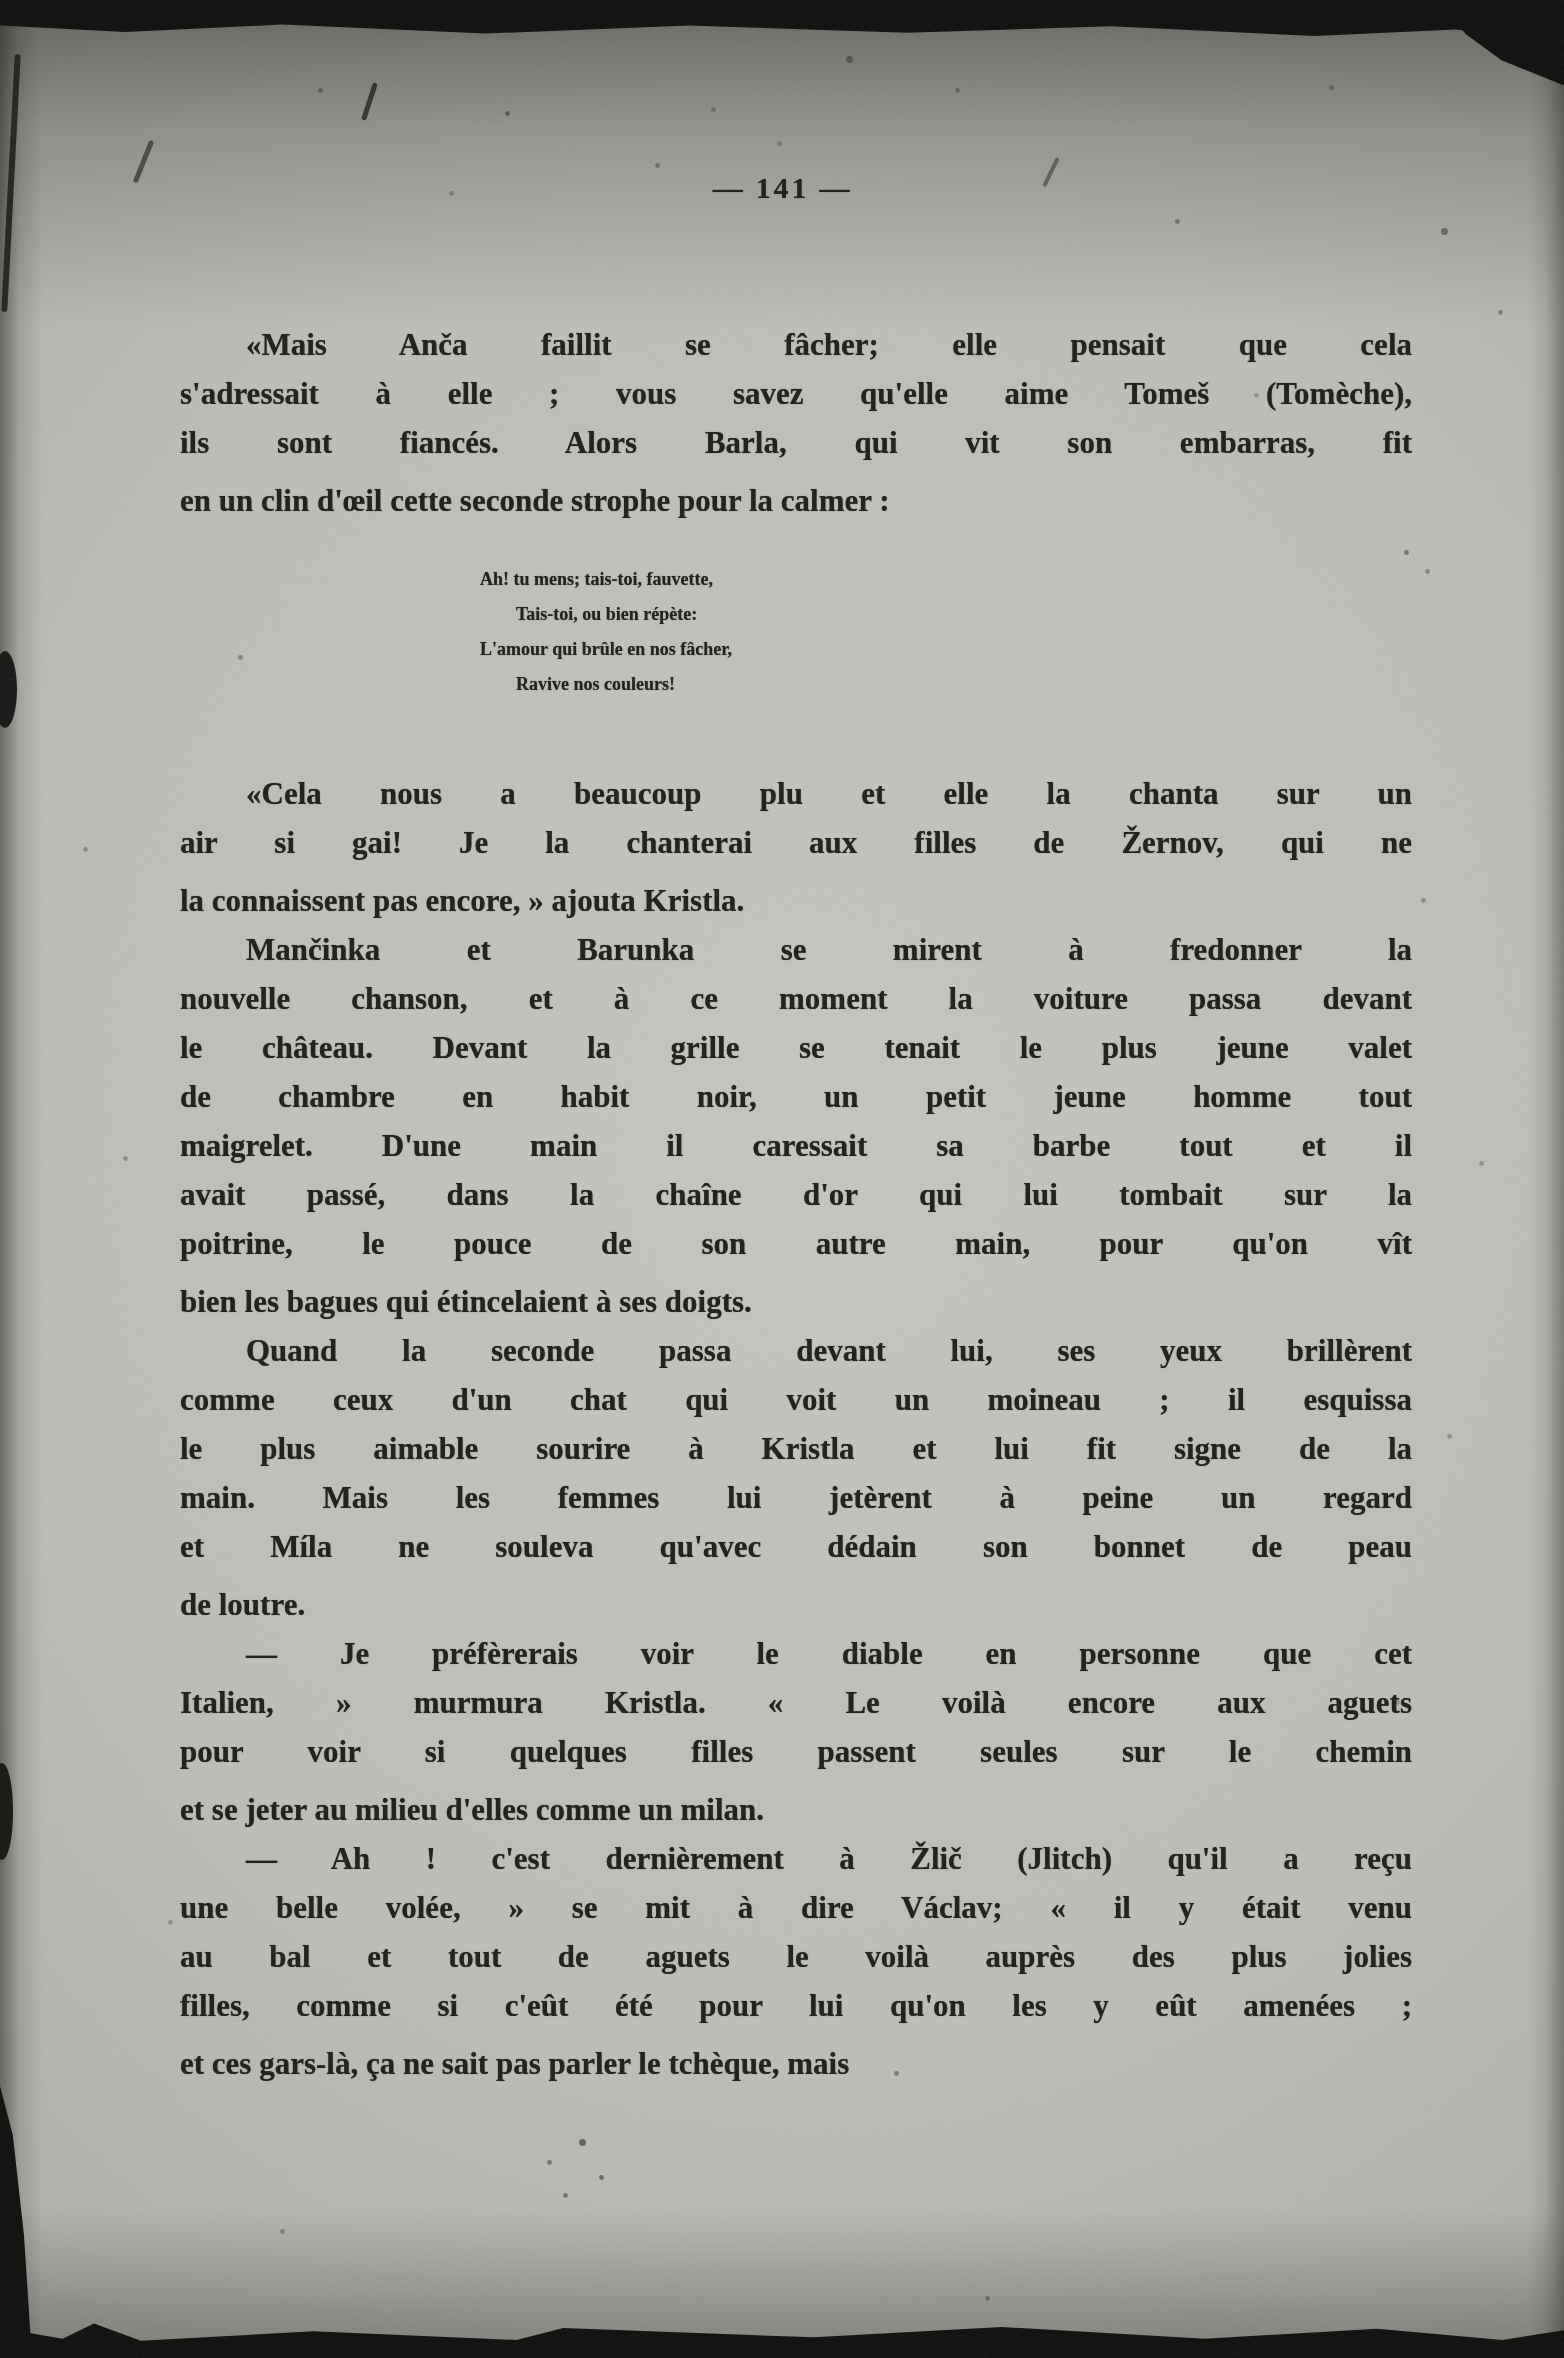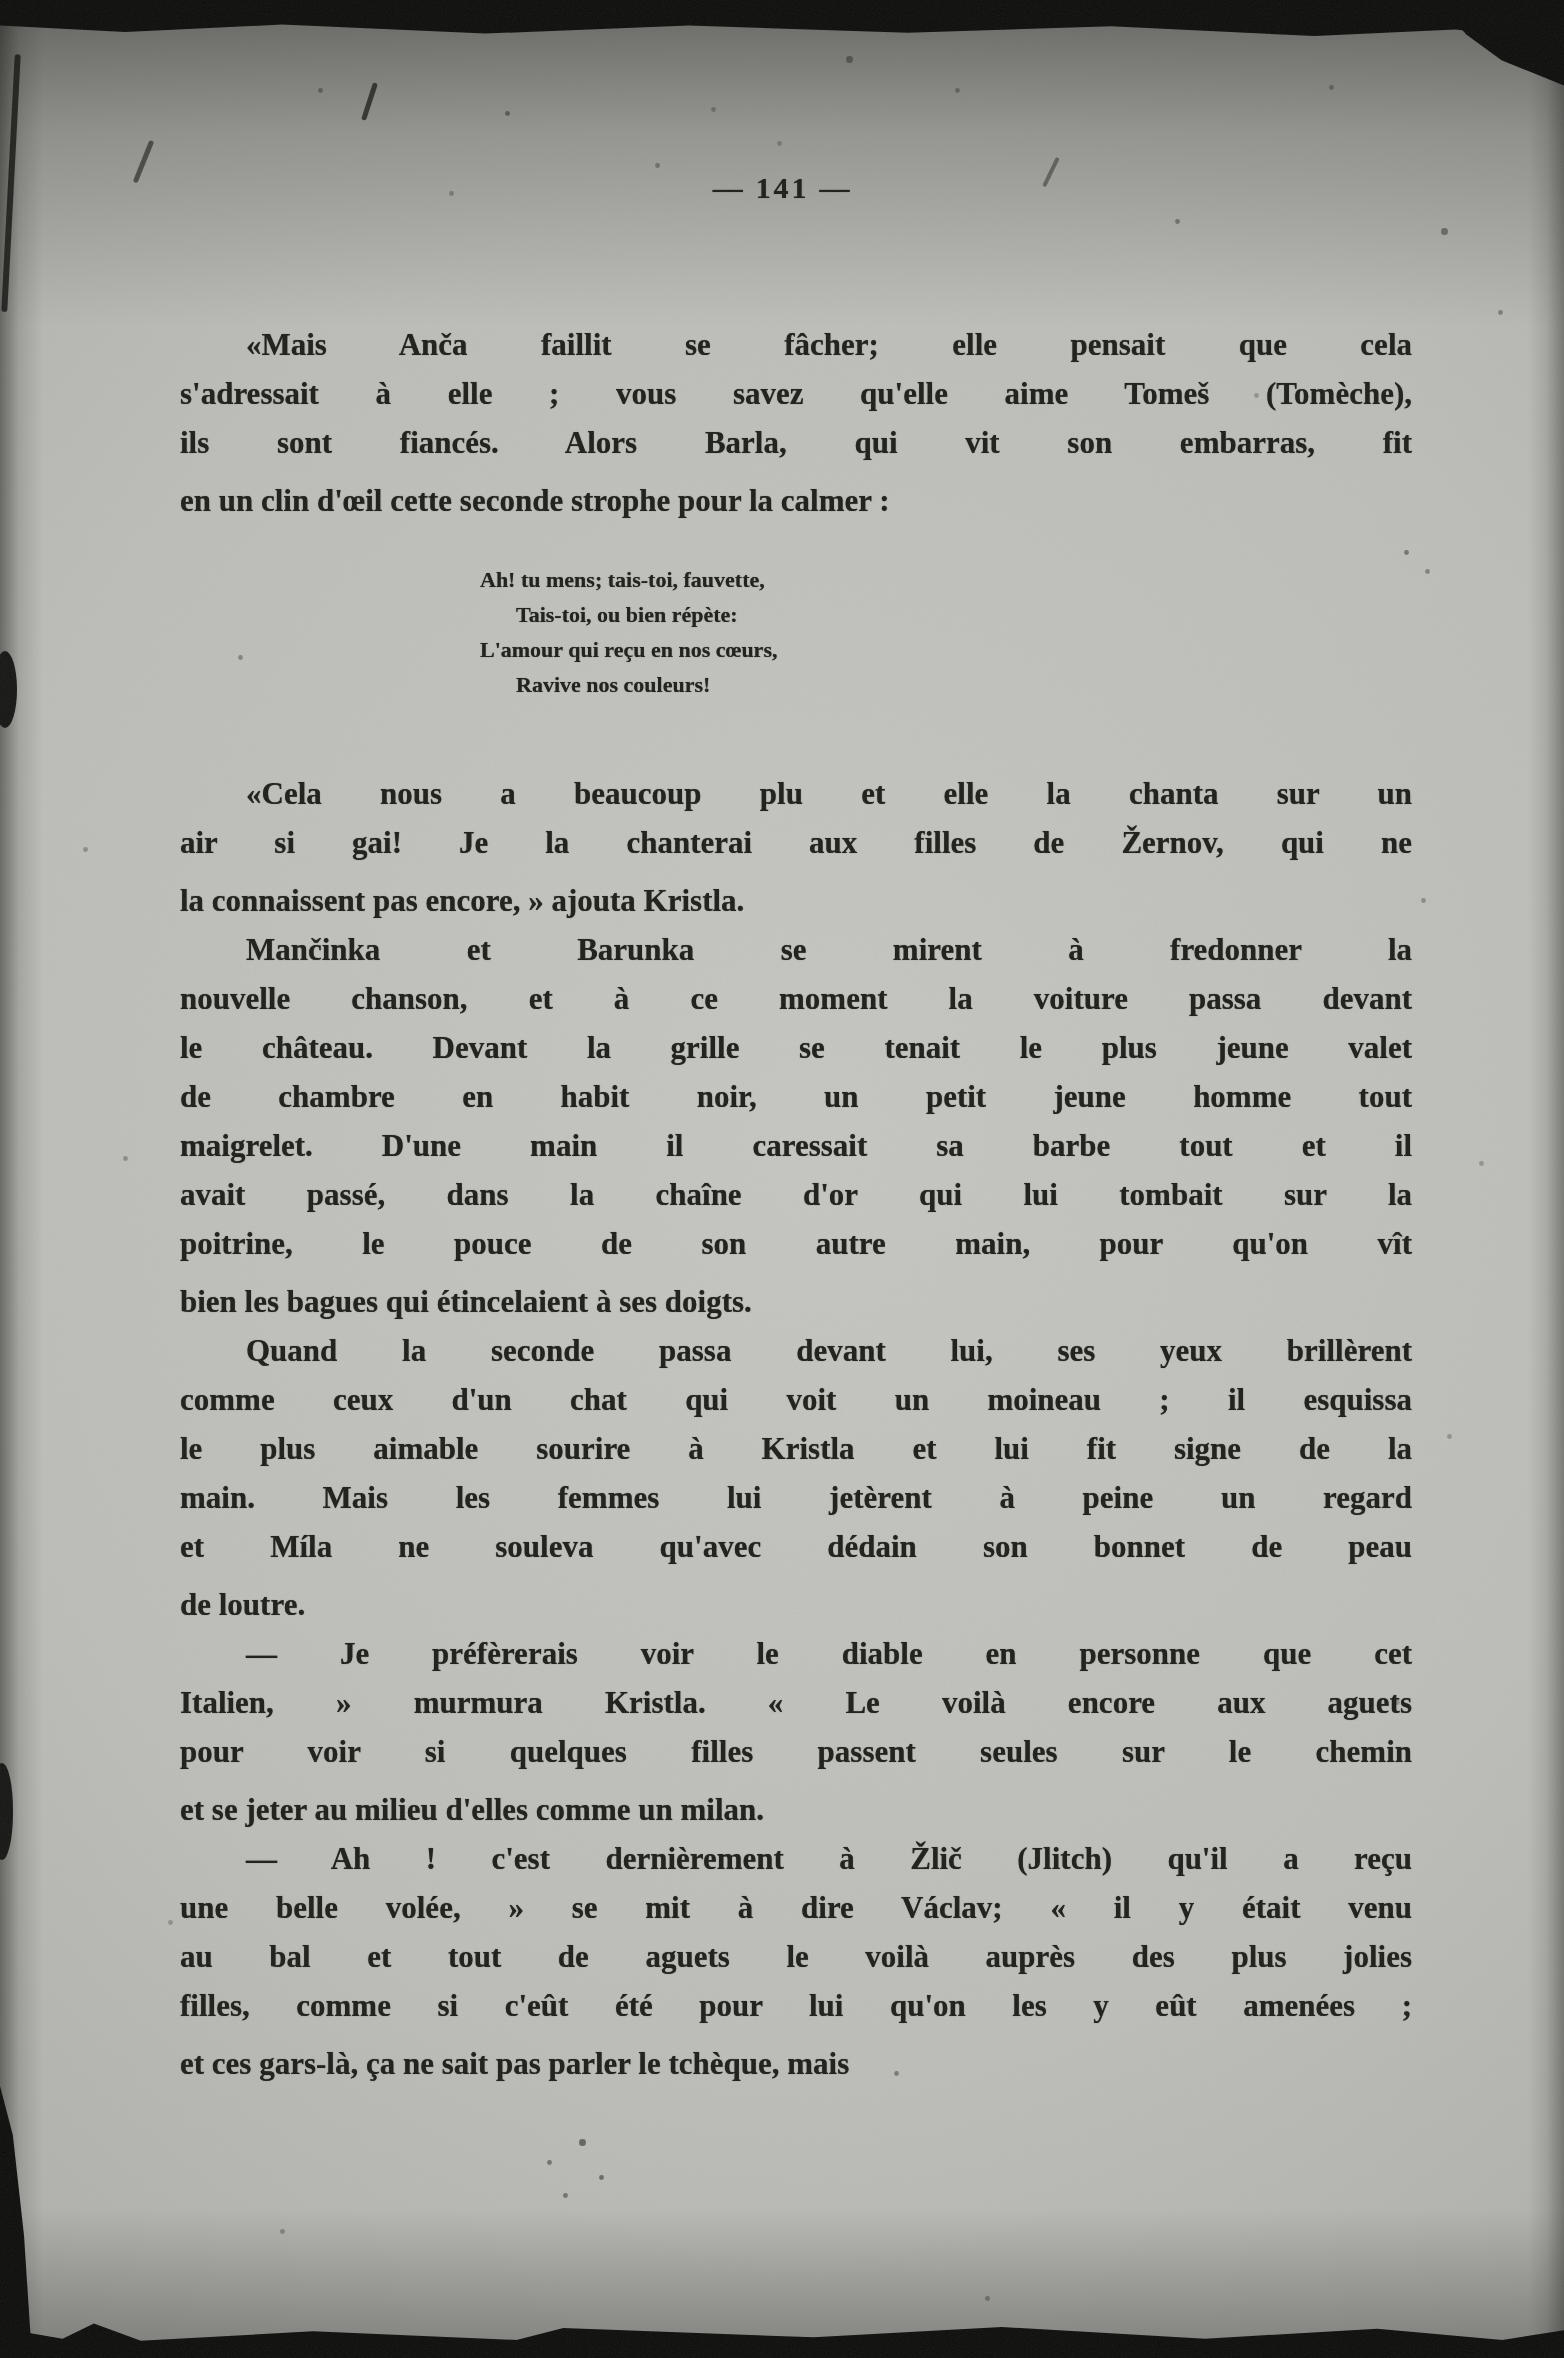--- a/index.html
+++ b/index.html
@@ -76,21 +76,21 @@
   .text-block {
     position: absolute; top: 320px; left: 180px; width: 1232px;
     font-size: 31px; font-weight: bold; line-height: 49px;
     text-shadow: 0 0 0.9px rgba(20,20,18,.65);
   }
   .para.prose .line { text-align: justify; text-align-last: justify; }
   .para.prose .line.last { text-align-last: left; margin-top: 9px; }
   .para.prose .line.first { text-indent: 66px; }
   .para.verse {
     margin: 37px 0 67px 300px;
-    font-size: 22px; line-height: 35px;
+    font-size: 18px; line-height: 35px;
   }
   .para.verse .line { text-align: left; }
   .para.verse .line:nth-child(even) { margin-left: 36px; }
 
   .grain { position: absolute; top: 0; left: 0; pointer-events: none; opacity: .28; }
 </style>
 </head>
 <body>
 
 <div class="page">
@@ -118,21 +118,21 @@
   <div class="text-block">
       <div class="para prose">
         <div class="line first">«Mais Anča faillit se fâcher; elle pensait que cela</div>
         <div class="line">s'adressait à elle ; vous savez qu'elle aime Tomeš (Tomèche),</div>
         <div class="line">ils sont fiancés.  Alors Barla, qui vit son embarras, fit</div>
         <div class="line last">en un clin d'œil cette seconde strophe pour la calmer :</div>
       </div>
       <div class="para verse">
         <div class="line first">Ah! tu mens; tais-toi, fauvette,</div>
         <div class="line">Tais-toi, ou bien répète:</div>
-        <div class="line">L'amour qui reçu en nos cœurs,</div>
+        <div class="line">L'amour qui brûle en nos fâcher,</div>
         <div class="line last">Ravive nos couleurs!</div>
       </div>
       <div class="para prose">
         <div class="line first">«Cela nous a beaucoup plu et elle la chanta sur un</div>
         <div class="line">air si gai! Je la chanterai aux filles de Žernov, qui ne</div>
         <div class="line last">la connaissent pas encore, » ajouta Kristla.</div>
       </div>
       <div class="para prose">
         <div class="line first">Mančinka et Barunka se mirent à fredonner la</div>
         <div class="line">nouvelle chanson, et à ce moment la voiture passa devant</div>

